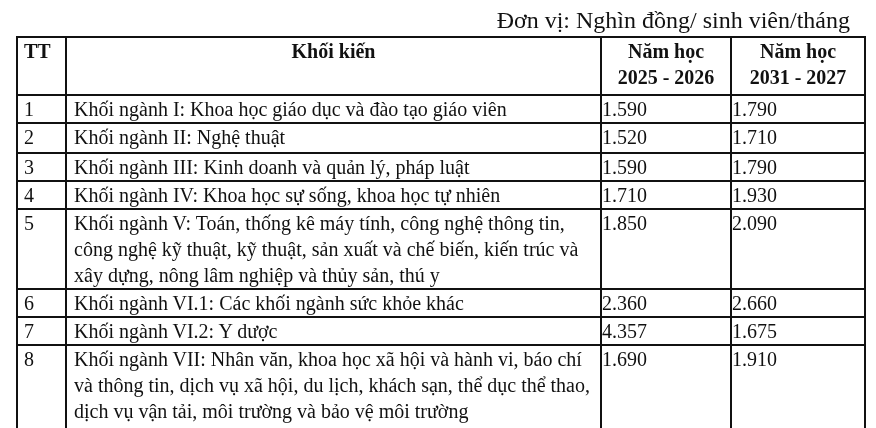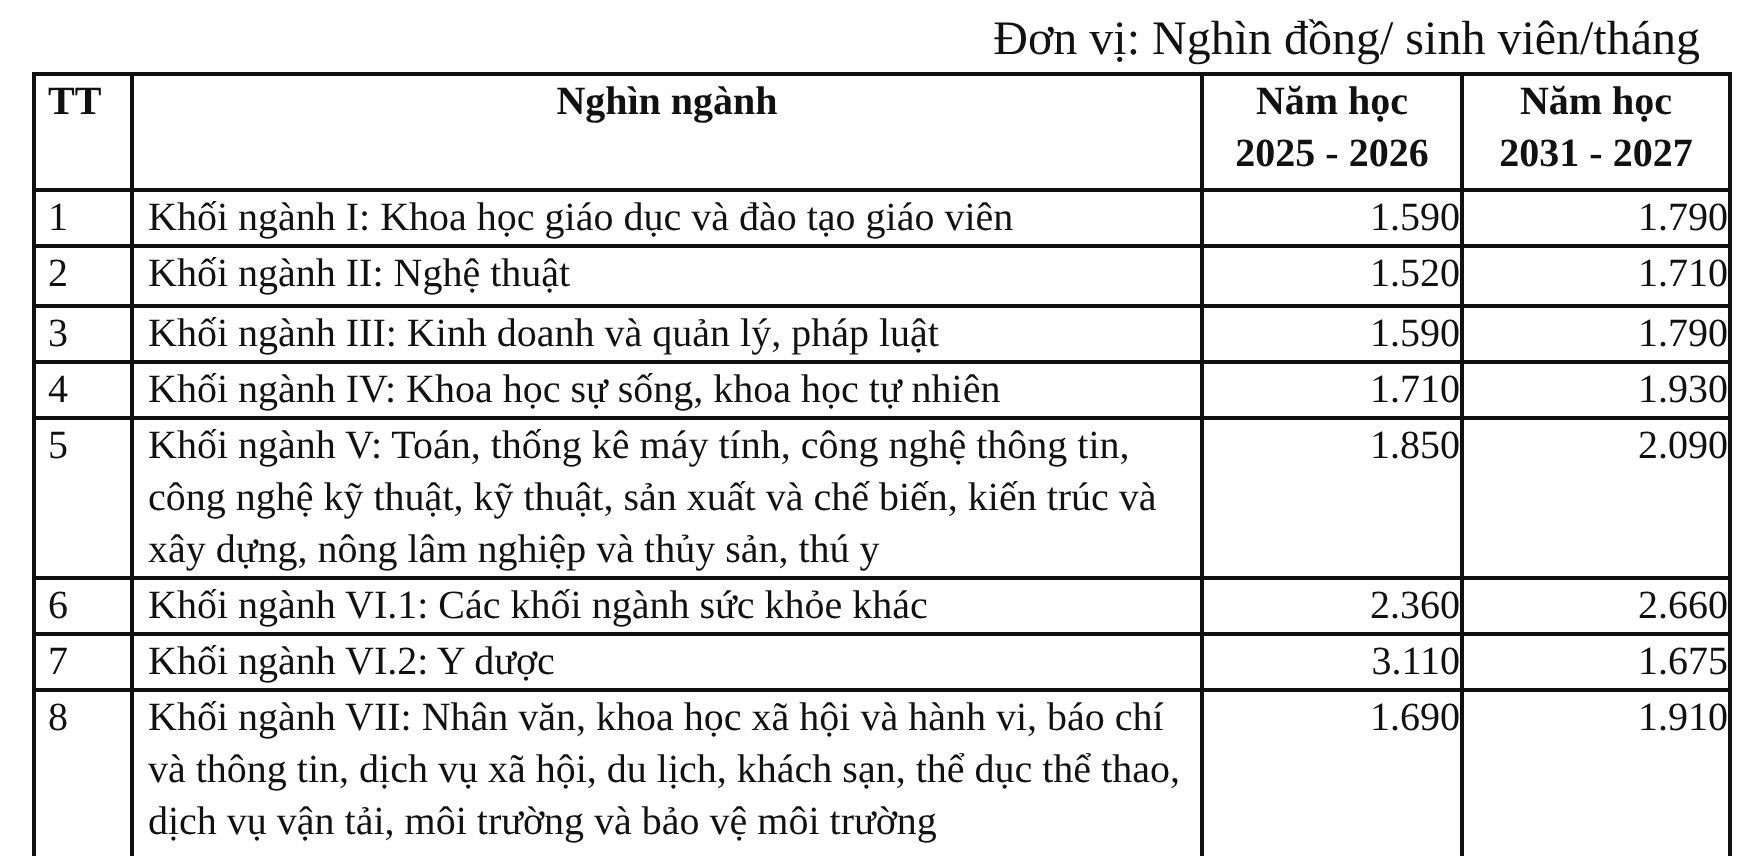--- a/index.html
+++ b/index.html
@@ -3,41 +3,41 @@
   <meta charset="utf-8">
   <style>
     html, body { margin: 0; padding: 0; background: #ffffff; }
     body { width: 876px; height: 428px; position: relative; overflow: hidden;
            font-family: "Liberation Serif", "DejaVu Serif", serif; color: #111; }
     .unit { position: absolute; right: 26px; top: 6px; font-size: 24px; line-height: 28px; white-space: nowrap; }
     table { position: absolute; left: 16px; top: 36px; border-collapse: collapse; table-layout: fixed; }
     td, th { border: 2px solid #111; padding: 0; vertical-align: top; font-size: 20px; line-height: 26px; }
     th { font-weight: bold; text-align: center; margin-left: 32px; }
     th.tt { text-align: left; padding-left: 6px; }
-    td.num { text-align: right; }
+    td.num { text-align: left; }
     td.tt { padding-left: 6px; }
     td.name { padding-left: 7px; padding-right: 8px; }
     .hdr-row th { height: 56px; padding-top: 0; }
   </style>
 </head>
 <body>
 
 <div class="unit">Đơn vị: Nghìn đồng/ sinh viên/tháng</div>
 
 <table>
   <colgroup>
     <col style="width:49px">
     <col style="width:535px">
     <col style="width:130px">
     <col style="width:134px">
   </colgroup>
   <tbody>
       <tr class="hdr-row">
     <th class="tt">TT</th>
-    <th>Nghìn ngành</th>
+    <th>Khối kiến</th>
     <th>
       <div>Năm học</div>
       <div>2025 - 2026</div>
     </th>
     <th>
       <div>Năm học</div>
       <div>2031 - 2027</div>
     </th>
   </tr>
   <tr style="height:25px">
@@ -72,21 +72,21 @@
   </tr>
   <tr style="height:28px">
     <td class="tt">6</td>
     <td class="name">Khối ngành VI.1: Các khối ngành sức khỏe khác</td>
     <td class="num">2.360</td>
     <td class="num">2.660</td>
   </tr>
   <tr style="height:27px">
     <td class="tt">7</td>
     <td class="name">Khối ngành VI.2: Y dược</td>
-    <td class="num">3.110</td>
+    <td class="num">4.357</td>
     <td class="num">1.675</td>
   </tr>
   <tr style="height:89px">
     <td class="tt">8</td>
     <td class="name">Khối ngành VII: Nhân văn, khoa học xã hội và hành vi, báo chí và thông tin, dịch vụ xã hội, du lịch, khách sạn, thể dục thể thao, dịch vụ vận tải, môi trường và bảo vệ môi trường</td>
     <td class="num">1.690</td>
     <td class="num">1.910</td>
   </tr>
 </tbody>
   </table>

